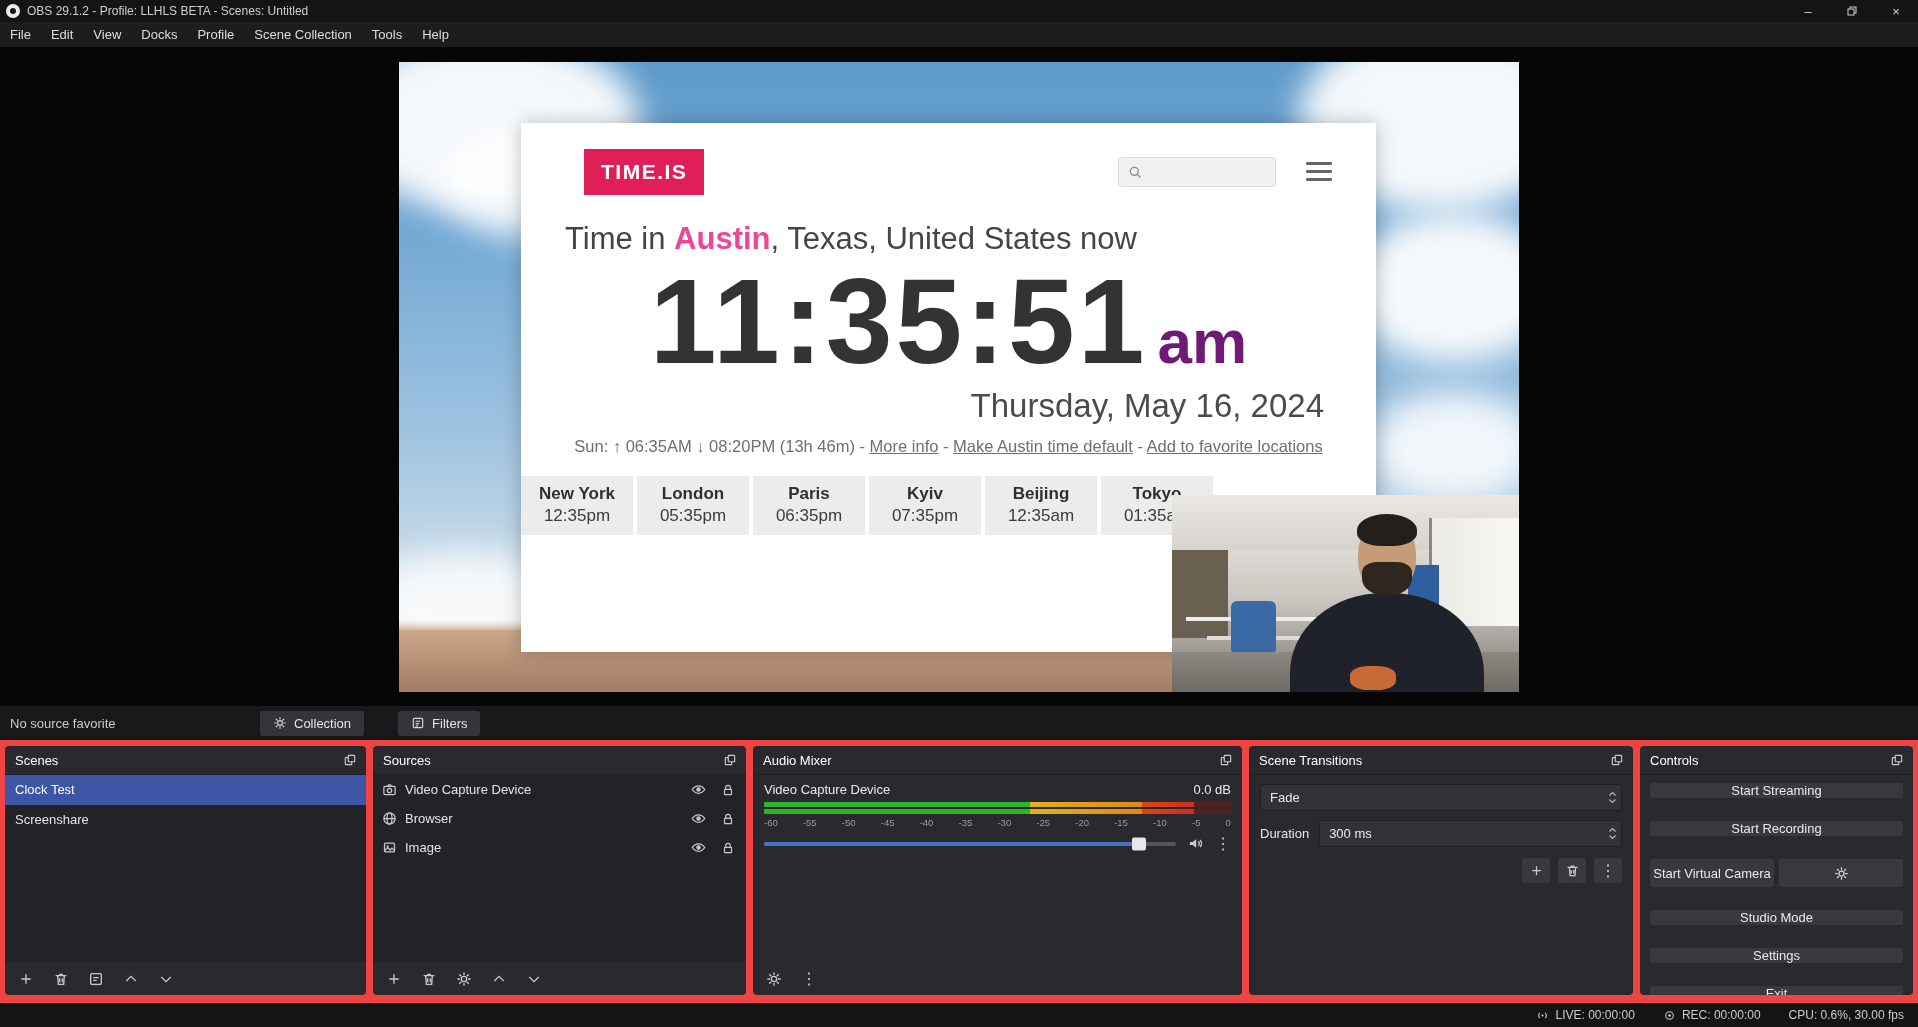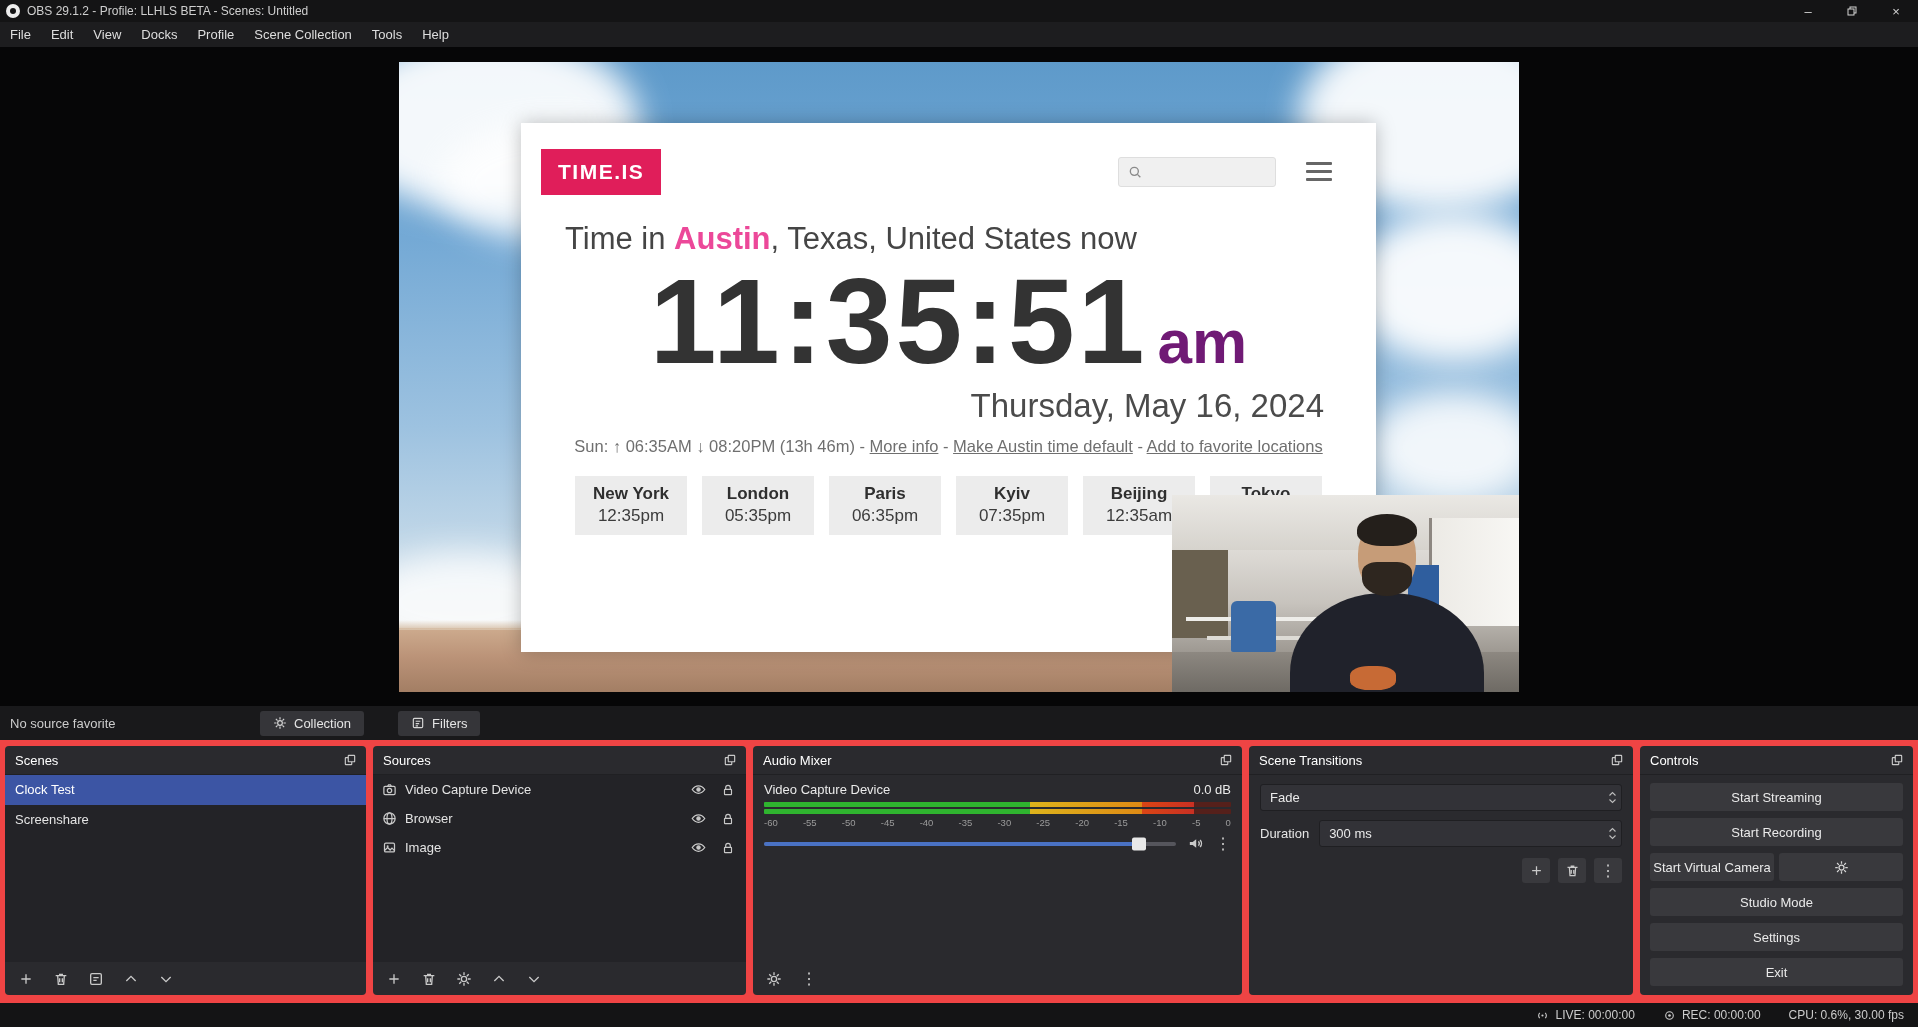--- a/index.html
+++ b/index.html
@@ -27,34 +27,34 @@
   .c2 { left:40px; top:60px; width:230px; height:120px; opacity:.8; }
   .c3 { right:-60px; top:-40px; width:280px; height:190px; }
   .c4 { right:-40px; top:150px; width:210px; height:150px; }
   .c5 { right:-20px; top:330px; width:170px; height:110px; opacity:.85; }
   .c6 { left:-40px; bottom:40px; width:210px; height:100px; opacity:.8; }
   .desert { position:absolute; left:0; right:0; bottom:0; height:64px; background:linear-gradient(180deg,#cdab8e 0%,#bb9378 45%,#a37e64 100%); }
   .desert::before { content:""; position:absolute; left:0; right:0; top:-8px; height:10px; background:linear-gradient(180deg,rgba(222,214,203,0),#d8c2ab); }
 
   
   .timeis { position:absolute; left:122px; top:61px; width:855px; height:529px; background:#ffffff; box-shadow:0 0 18px rgba(0,0,0,.25); }
-  .ti-header { display:flex; align-items:center; padding:26px 44px 0 20px; }
+  .ti-header { display:flex; align-items:center; padding:26px 44px 0 63px; }
   .ti-logo { background:#e01e5a; color:#fff; font-weight:bold; font-size:21px; letter-spacing:1.5px; padding:11px 17px; flex:none; }
   .ti-search { width:158px; height:30px; background:#f0f0f0; border:1px solid #dedede; border-radius:3px; display:flex; align-items:center; padding:0 8px; margin-left:auto; margin-right:30px; }
   .ti-menu { width:26px; display:flex; flex-direction:column; gap:5px; flex:none; }
   .ti-menu .bar { height:3px; background:#666; border-radius:1px; }
   .ti-heading { margin:26px 0 0 44px; font-size:31px; color:#454545; }
   .ti-heading b { color:#ec4899; }
   .time-line { text-align:center; margin-top:4px; line-height:1; white-space:nowrap; }
   .big-time { font-size:120px; font-weight:bold; color:#333333; letter-spacing:3px; }
   .meridiem { font-size:62px; font-weight:bold; color:#701a75; margin-left:10px; }
   .date-line { text-align:right; padding-right:52px; font-size:33px; color:#4b4b4b; margin-top:6px; }
   .sun-line { text-align:center; margin-top:12px; font-size:16.5px; color:#6f6f6f; }
   .sun-line a { color:#6f6f6f; text-decoration:underline; }
-  .clock-row { display:flex; justify-content:center; gap:15px; margin-top:20px; }
+  .clock-row { display:flex; gap:4px; margin-top:20px; }
   .clock-box { width:112px; background:#ececec; text-align:center; padding:8px 0 9px; }
   .clock-city { font-weight:bold; font-size:17px; color:#2f2f2f; }
   .clock-time { font-size:17px; color:#3c3c3c; margin-top:2px; }
 
   
   .webcam { position:absolute; left:773px; top:433px; width:347px; height:197px; overflow:hidden;
             background:linear-gradient(180deg,#efeeea 0%,#dcd9d4 30%,#c7c3bd 55%,#9a958e 82%,#7e7a74 100%); }
   .wc-ceiling { position:absolute; top:0; left:0; right:0; height:28%; background:linear-gradient(180deg,#eae8e4,#d6d3cd); }
   .wc-window { position:absolute; right:0; top:12%; width:26%; height:55%; background:linear-gradient(90deg,#eceae5,#f8f7f4); border-left:3px solid #8d8781; }
   .wc-cabinet { position:absolute; left:0; top:28%; width:16%; height:45%; background:#69604f; }
@@ -105,21 +105,21 @@
   
   .trans-content { padding:9px 11px; display:flex; flex-direction:column; }
   .combo { height:27px; background:#323237; border:1px solid #1f1f22; border-radius:3px; display:flex; align-items:center; justify-content:space-between; padding:0 4px 0 9px; font-size:13px; color:#eaeaea; }
   .arrows-stack { display:flex; flex-direction:column; gap:1px; align-items:center; }
   .dur-row { display:flex; align-items:center; gap:10px; margin-top:9px; font-size:13px; color:#e6e6e6; }
   .spinbox { flex:1; height:27px; background:#323237; border:1px solid #1f1f22; border-radius:3px; display:flex; align-items:center; justify-content:space-between; padding:0 4px 0 9px; font-size:13px; color:#eaeaea; }
   .trans-actions { display:flex; justify-content:flex-end; gap:8px; margin-top:11px; }
   .sq-btn { width:28px; height:25px; background:#39393d; border-radius:3px; display:flex; align-items:center; justify-content:center; }
 
   
-  .controls-content { padding:8px 10px; display:flex; flex-direction:column; gap:7px; }
+  .controls-content { padding:8px 10px; display:flex; flex-direction:column; gap:23px; }
   .ctl-btn { height:28px; background:#39393d; border-radius:3px; color:#eaeaea; font-size:13px; display:flex; align-items:center; justify-content:center; }
   .vcam-row { display:flex; gap:5px; }
   .vcam-row .ctl-btn { flex:1; }
   .vcam-cfg { width:28px; flex:none; }
 
   
   .statusbar { height:24px; flex:none; background:#141415; display:flex; align-items:center; justify-content:flex-end; gap:28px; padding-right:14px; font-size:12px; color:#cccccc; }
   .sb-item { display:flex; align-items:center; gap:6px; }
 
   svg.ic { display:block; }

